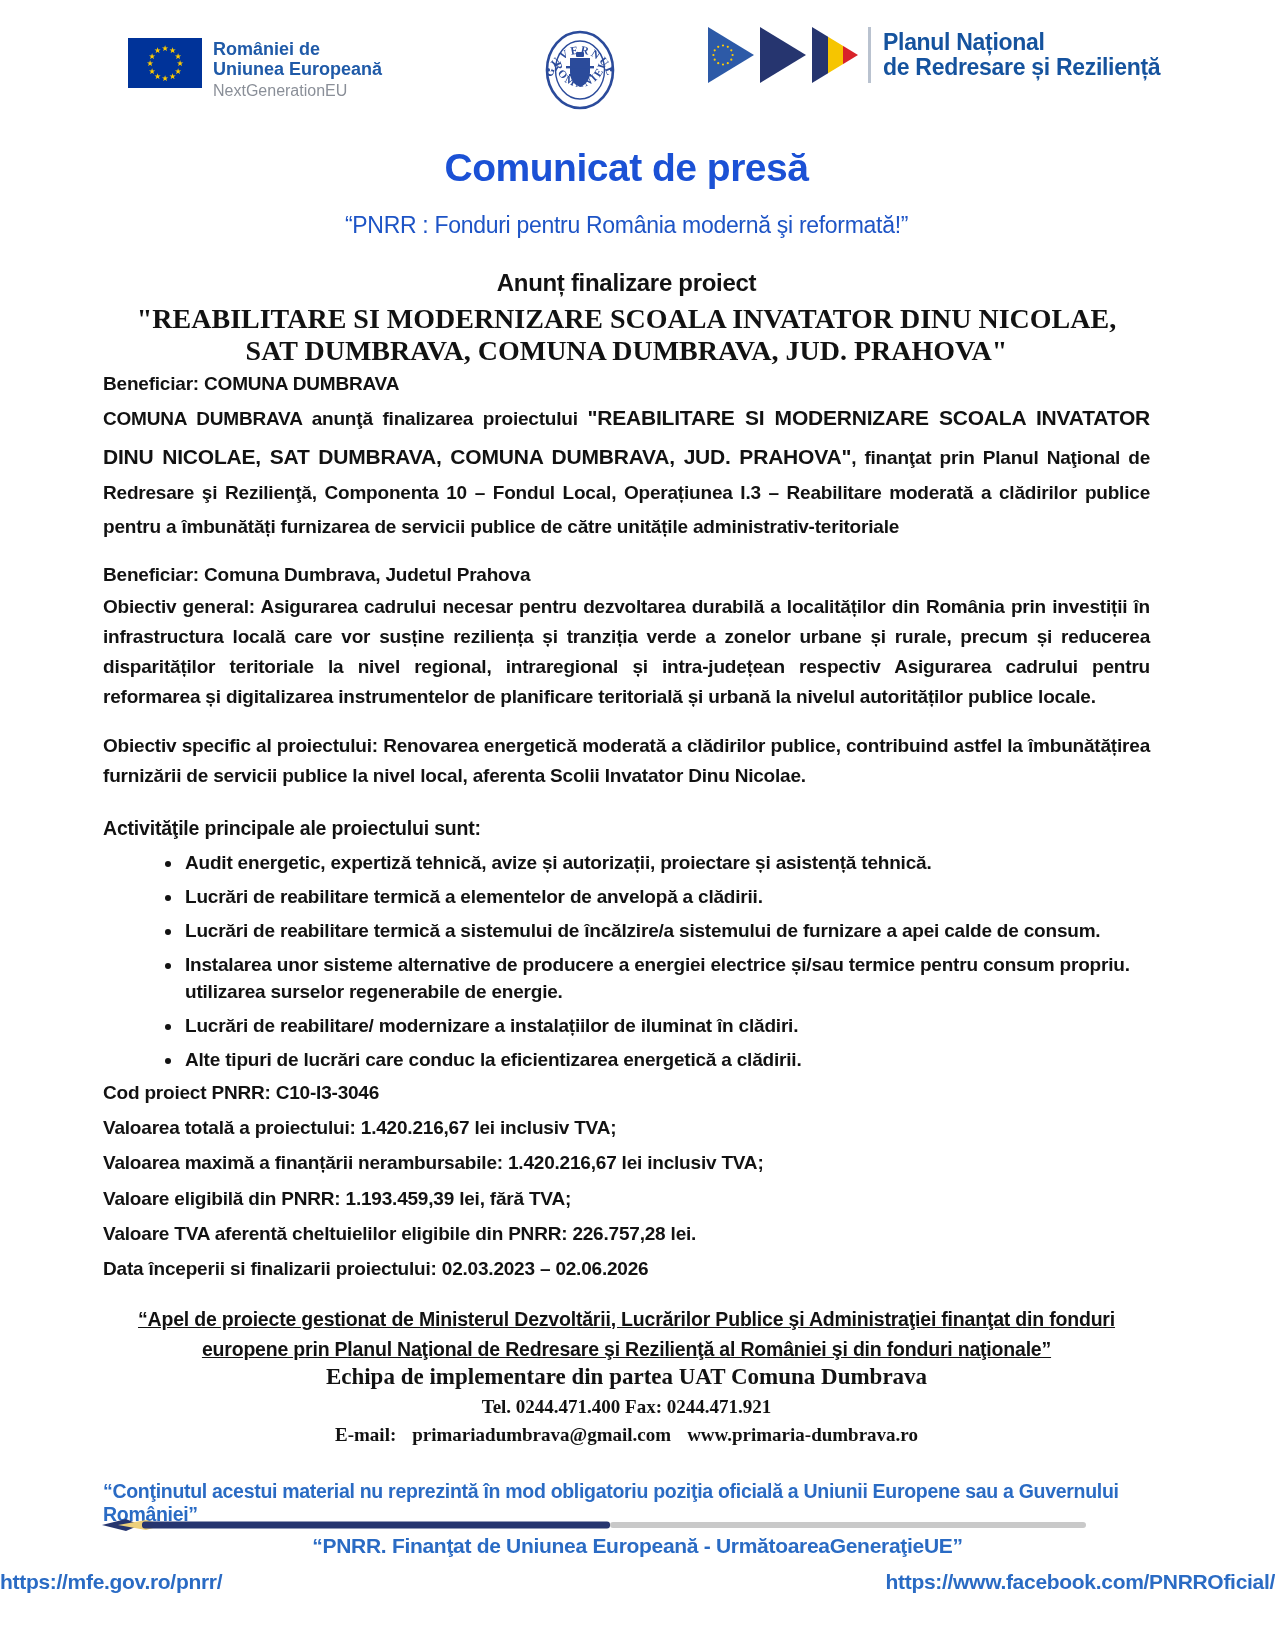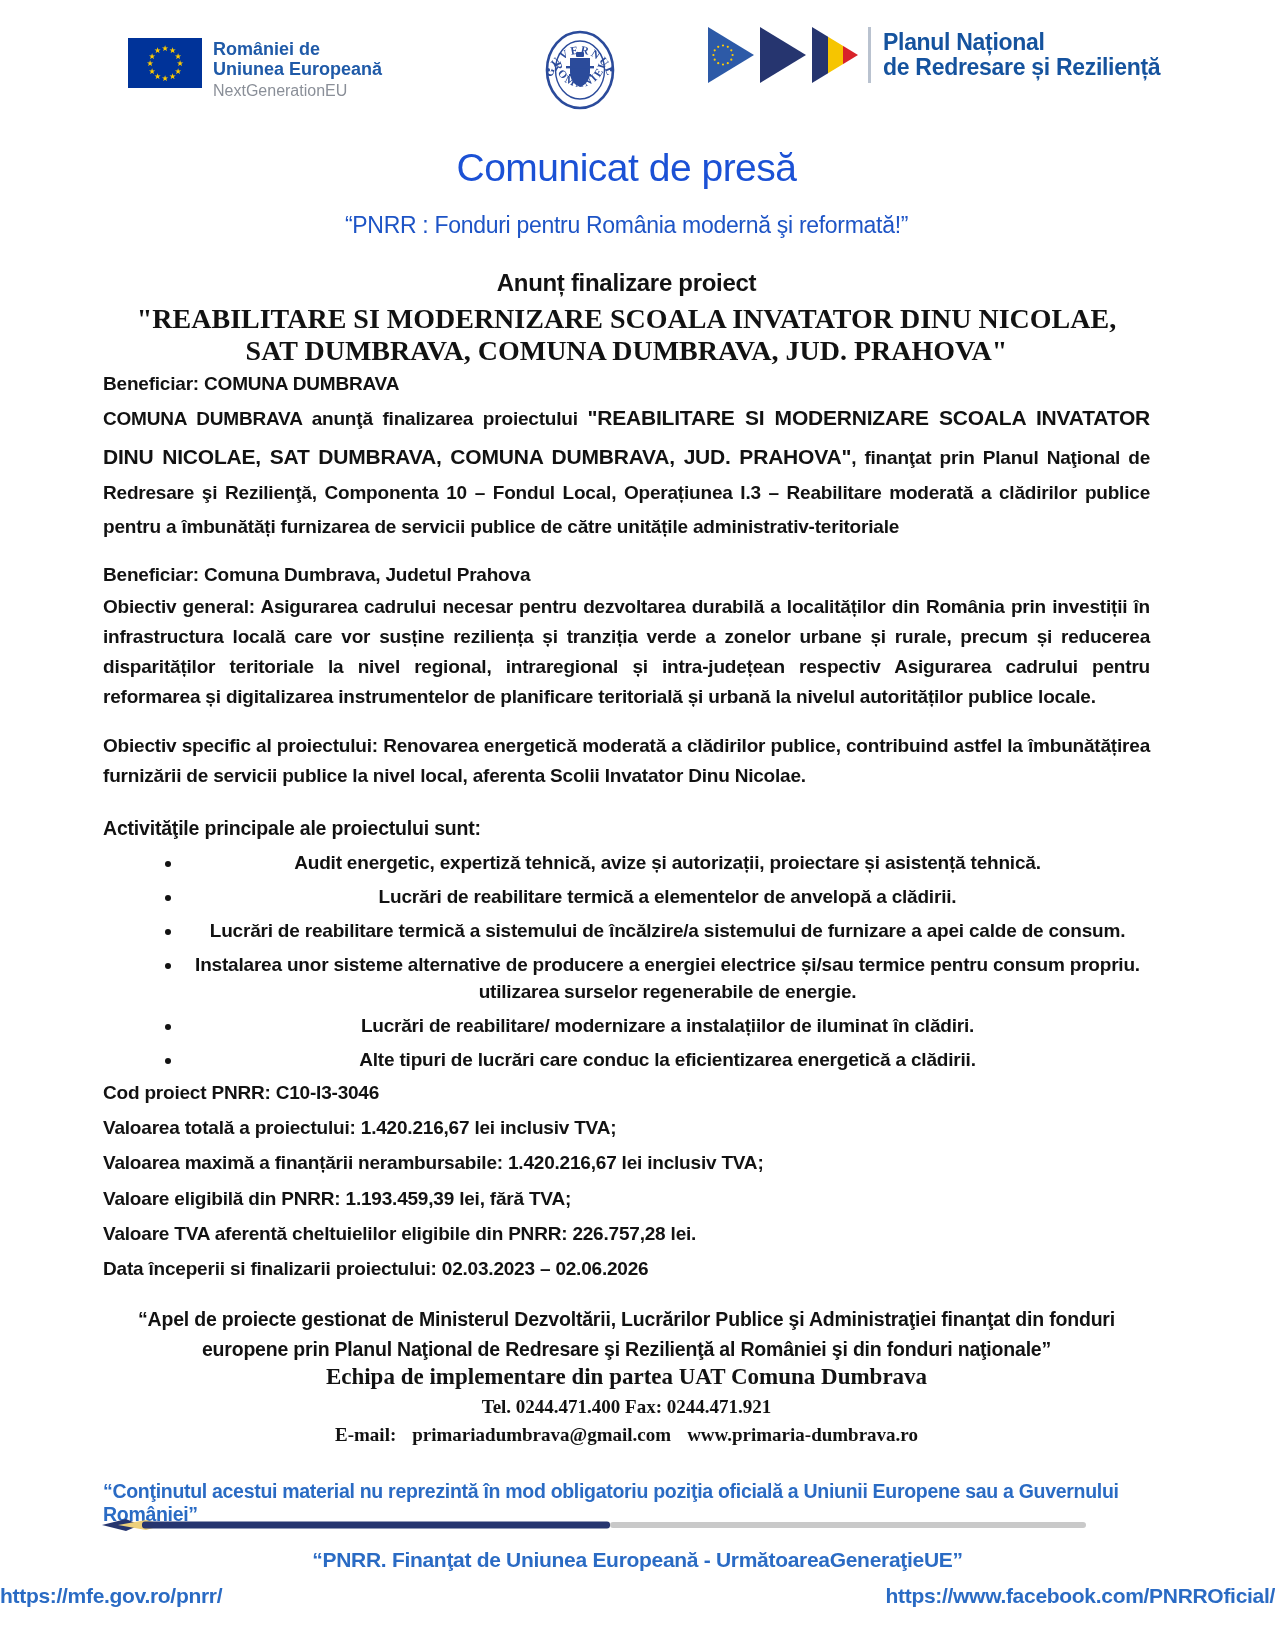--- a/index.html
+++ b/index.html
@@ -27,46 +27,46 @@
   .eu-text{margin-left:11px;line-height:1.12;padding-top:1px;}
   .eu-text .l1,.eu-text .l2{font-weight:bold;color:var(--logo_blue);font-size:18px;}
   .eu-text .l3{color:#8a8f98;font-size:16px;margin-top:3px;}
   .gov-seal{position:absolute;left:536px;top:26px;width:88px;height:88px;}
   .pnrr-logo{position:absolute;left:706px;top:24px;display:flex;align-items:center;}
   .pnrr-arrows{width:152px;height:62px;display:block;}
   .pnrr-divider{width:3px;height:56px;background:#b9c2cf;margin:0 12px 0 10px;}
   .pnrr-text{font-weight:bold;color:#15539e;font-size:23px;line-height:1.08;letter-spacing:-0.3px;}
   
   .content{margin:0 125px 0 103px;}
-  .doc-title{margin-top:14px;text-align:center;font-size:39px;font-weight:normal;color:var(--title_blue);letter-spacing:-0.5px;}
+  .doc-title{margin-top:14px;text-align:center;font-size:39px;font-weight:bold;color:var(--title_blue);letter-spacing:-0.5px;}
   .doc-subtitle{margin-top:22px;text-align:center;font-size:23px;color:var(--subtitle_blue);letter-spacing:-0.3px;}
   .announcement{margin-top:30px;text-align:center;font-size:24px;font-weight:bold;letter-spacing:-0.3px;}
   .project-title{margin-top:6px;text-align:center;font-family:"Liberation Serif",serif;font-weight:bold;font-size:28px;line-height:1.15;}
   .date-line{margin-top:6px;text-align:right;font-size:20px;font-weight:bold;letter-spacing:-0.3px;}
   .b-line{margin-top:6px;font-size:19px;font-weight:bold;letter-spacing:-0.2px;}
   .para{margin-top:4px;font-size:19px;font-weight:bold;text-align:justify;letter-spacing:-0.2px;}
   .para.main{line-height:1.82;}
   .para.main .proj{font-size:21px;}
   .para.obj{line-height:1.58;margin-top:6px;}
   .activities-heading{margin-top:26px;font-size:19.5px;font-weight:bold;letter-spacing:-0.2px;}
   ul.activities{margin:10px 0 0 0;padding-left:80px;}
-  ul.activities li{font-size:19px;font-weight:bold;letter-spacing:-0.2px;line-height:1.42;margin-bottom:7px;padding-left:2px;text-align:center;}
+  ul.activities li{font-size:19px;font-weight:bold;letter-spacing:-0.2px;line-height:1.42;margin-bottom:7px;padding-left:2px;}
   .details{margin-top:4px;}
   .details p{margin:0 0 11px 0;font-size:19px;font-weight:bold;letter-spacing:-0.2px;line-height:1.28;}
-  .quote{margin:22px auto 0 auto;width:96%;text-align:center;font-size:19.5px;font-weight:bold;letter-spacing:-0.2px;line-height:1.55;}
+  .quote{margin:22px auto 0 auto;width:96%;text-align:center;font-size:19.5px;font-weight:bold;letter-spacing:-0.2px;line-height:1.55;text-decoration:underline;}
   .team{text-align:center;font-family:"Liberation Serif",serif;font-weight:bold;}
   .team .t1{font-size:23px;}
   .team .t2{font-size:19px;margin-top:6px;}
   .team .t3{font-size:19px;margin-top:6px;}
   .team .t3 span{margin:0 8px;}
   .disclaimer{margin-top:34px;text-align:left;color:var(--footer_blue);font-size:19.5px;font-weight:bold;letter-spacing:-0.3px;}
   
   .footer-zone{position:absolute;left:0;top:1516px;width:1275px;}
   .bar{display:block;margin-left:100px;width:990px;height:18px;}
-  .footer-line1{margin-top:14px;text-align:center;color:var(--footer_blue);font-size:21px;font-weight:bold;letter-spacing:-0.3px;}
+  .footer-line1{text-align:center;color:var(--footer_blue);font-size:21px;font-weight:bold;letter-spacing:-0.3px;}
   .footer-links{margin-top:12px;display:flex;justify-content:space-between;gap:85px;color:var(--footer_blue);font-size:21px;font-weight:bold;letter-spacing:-0.3px;}
   .footer-links a{color:var(--footer_blue);text-decoration:none;cursor:pointer;}
 </style>
 </head>
 <body>
 
 <div class="page">
 
   <div class="header">
 

